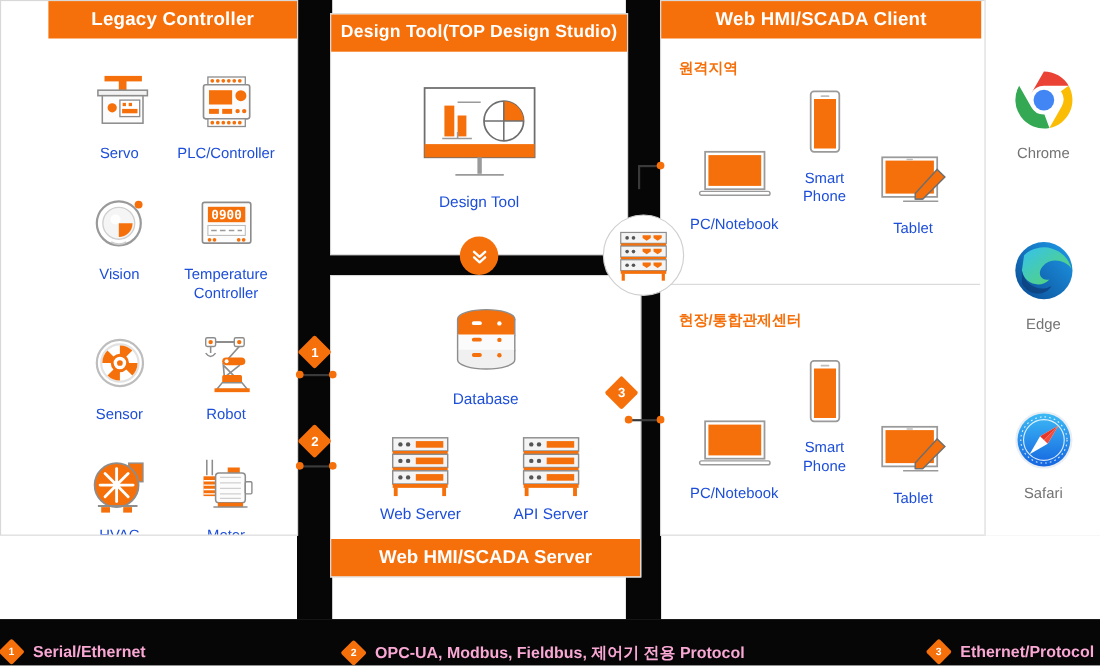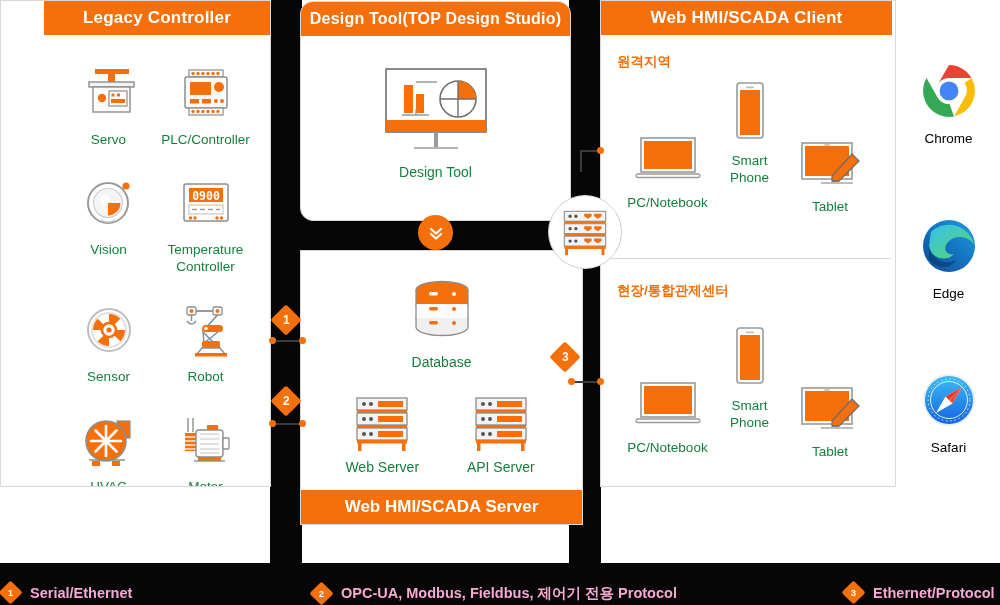--- a/index.html
+++ b/index.html
@@ -60,21 +60,21 @@
     display: flex;
     flex-direction: column;
     align-items: center;
     justify-content: flex-start;
   }
   .icon-art {
     display: flex; align-items: center; justify-content: center;
   }
   .icon-label {
     font-size: 13.5px;
-    color: #15803d;
+    color: #1d4ed8;
     text-align: center;
     line-height: 1.25;
     margin-top: 7px;
   }
 
   
   .section-label {
     position: absolute;
     color: #F5700A;
     font-weight: bold;
@@ -124,21 +124,21 @@
     position: absolute;
     left: 895px; top: 0px; width: 105px; height: 487px;
     border-left: 1px solid #d8d8d8;
     background: #ffffff;
   }
   .browser-cell {
     position: absolute; width: 105px;
     display: flex; flex-direction: column; align-items: center;
   }
   .browser-label {
-    font-size: 13.5px; color: #000000; margin-top: 8px;
+    font-size: 13.5px; color: #737373; margin-top: 8px;
   }
 
   
   .legend-strip {
     position: absolute;
     left: 0; top: 563px; width: 1000px; height: 42px;
     background: #060606;
   }
   .legend-item { position: absolute; display: flex; align-items: center; }
   .legend-dia {
@@ -345,21 +345,21 @@
             <rect x="49" y="30" width="6" height="11" rx="1" fill="#fff" stroke="#8d8d8d" stroke-width="1.3"></rect>
             <rect x="24" y="49" width="23" height="4" fill="#F5700A"></rect>
             <line x1="20" y1="53" x2="51" y2="53" stroke="#8d8d8d" stroke-width="1.4"></line>
           </svg>
         </div>
         <div class="icon-label">Moter</div>
       </div>
     </div>
   </div>
 
-  <div class="panel" style="left:300px; top:1px; width:271px; height:220px;border-radius:13px;">
+  <div class="panel" style="left:300px; top:12px; width:271px; height:220px;">
     <div class="panel-header" style="font-size:16px;">Design Tool(TOP Design Studio)</div>
 
     <div class="icon-cell" style="margin-top:26px;">
       <div class="icon-art">
         <svg width="118" height="100" viewBox="0 0 118 100">
           <rect x="9" y="7" width="100" height="63" fill="#ffffff" stroke="#6e6e6e" stroke-width="1.6"></rect>
           <rect x="9" y="58" width="100" height="12" fill="#F5700A"></rect>
           <rect x="27" y="23" width="9" height="28" fill="#F5700A"></rect>
           <rect x="39" y="32" width="8" height="19" fill="#F5700A"></rect>
           <line x1="39" y1="20" x2="60" y2="20" stroke="#9a9a9a" stroke-width="1.4"></line>

